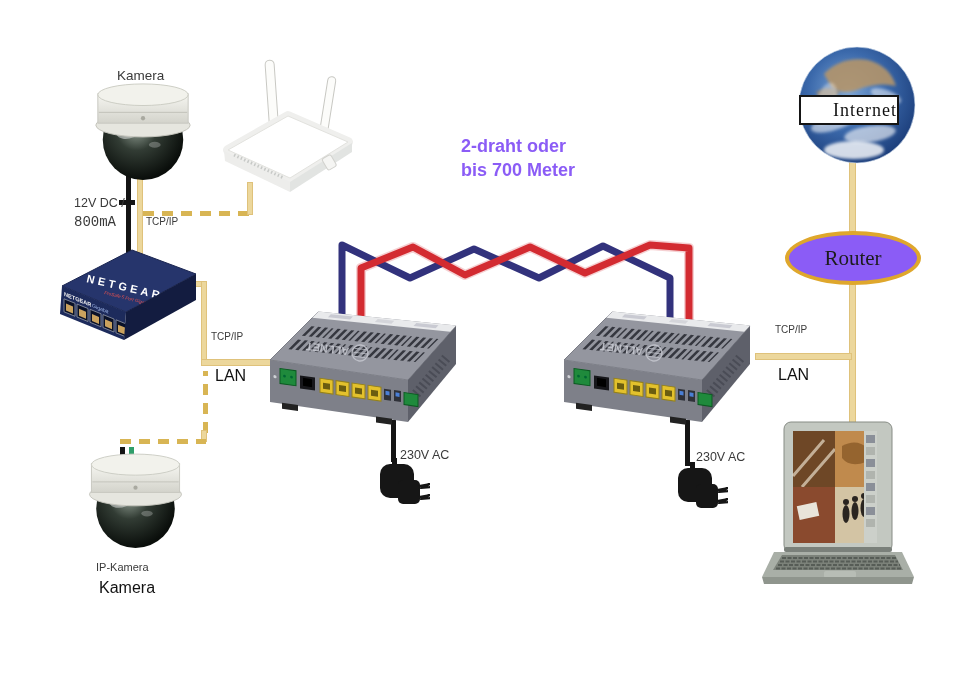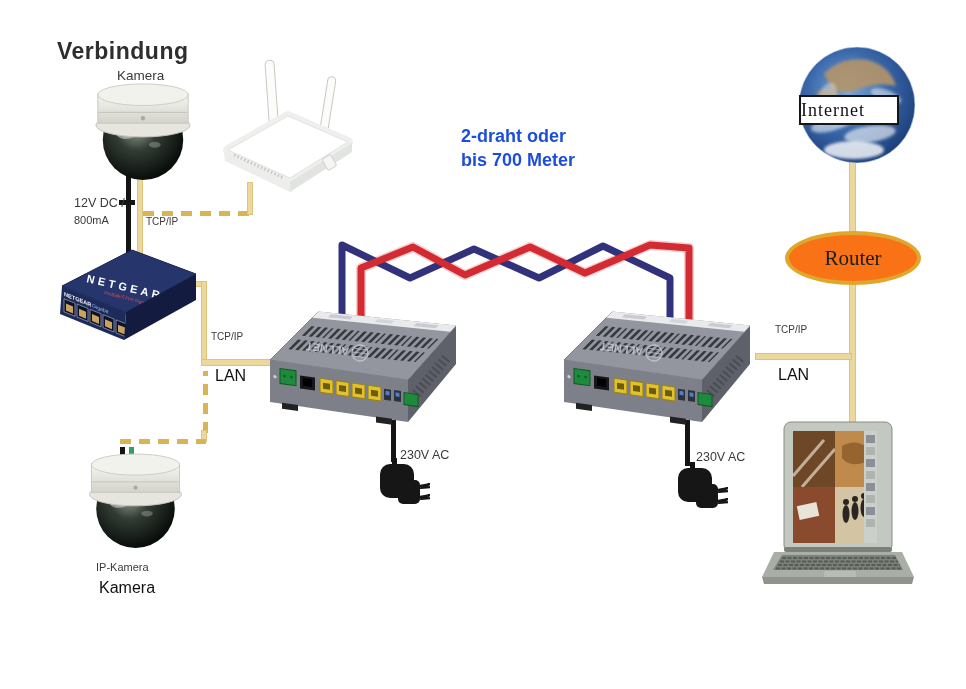--- a/index.html
+++ b/index.html
@@ -4,33 +4,33 @@
 <style>
   html,body{margin:0;padding:0;background:#fff;}
   #stage{position:relative;width:966px;height:689px;background:#ffffff;overflow:hidden;
          font-family:"Liberation Sans","DejaVu Sans",sans-serif;}
   .abs{position:absolute;}
   .lbl{position:absolute;white-space:nowrap;color:#3a3a3a;font-size:10px;}
   .lbl.bold{font-weight:normal;color:#111;font-size:16px;}
   .title{position:absolute;left:57px;top:38px;font-size:23px;font-weight:bold;color:#2e2e2e;letter-spacing:.5px;}
   .rednote{position:absolute;font-weight:bold;color:#c9252b;white-space:nowrap;}
   .rednote.big{left:417px;top:47px;font-size:20px;}
-  .rednote.block{left:461px;top:124px;font-size:18px;line-height:24px;color:#1d4ed8;}
+  .rednote.block{left:461px;top:134px;font-size:18px;line-height:24px;color:#8b5cf6;}
   
   .yline{position:absolute;background:#ecd79c;box-shadow:inset 0 0 0 1px #dfc27b;}
   
   .ydash-h{position:absolute;height:5px;background:repeating-linear-gradient(90deg,#d8b554 0 11px,rgba(0,0,0,0) 11px 19px);}
   .ydash-v{position:absolute;width:5px;background:repeating-linear-gradient(0deg,#d8b554 0 11px,rgba(0,0,0,0) 11px 19px);}
   .blackline{position:absolute;background:#141414;}
   .greenline{position:absolute;background:#2f9e6a;}
   .router-ellipse{position:absolute;left:785px;top:231px;width:128px;height:46px;border-radius:50%;
-      background:#f97316;border:4px solid #dfa72c;display:flex;align-items:center;justify-content:center;
+      background:#8b5cf6;border:4px solid #dfa72c;display:flex;align-items:center;justify-content:center;
       font-family:"Liberation Serif","DejaVu Serif",serif;font-size:21px;color:#1c1c1c;}
   .inet-box{position:absolute;left:799px;top:95px;width:96px;height:26px;background:#fff;border:2px solid #151515;
-      display:flex;align-items:center;justify-content:flex-start;font-family:"Liberation Serif","DejaVu Serif",serif;
+      display:flex;align-items:center;justify-content:flex-end;font-family:"Liberation Serif","DejaVu Serif",serif;
       font-size:18px;color:#111;letter-spacing:1px;}
 </style>
 </head>
 <body>
 
 <div id="stage">
 
   <div class="blackline" style="left:126px;top:176px;width:5px;height:80px;"></div>
   <div class="blackline" style="left:119px;top:200px;width:16px;height:5px;"></div>
 
@@ -326,24 +326,23 @@
         <line x1="22" y1="152.5" x2="148" y2="152.5"></line>
     </g>
     <rect x="70" y="155" width="32" height="7" rx="2" fill="#b7bdb5"></rect>
     <path d="M8,161 L160,161 L158,168 L10,168 Z" fill="#8f958d"></path>
   </svg>
 
   <svg class="abs" style="left:78px;top:446px;" width="115" height="112" viewBox="0 0 120 108">
     <use href="#domecam"></use>
   </svg>
 
-  <div class="title">Verbindung</div>
   <div class="lbl" style="left:117px;top:68px;font-size:13.5px;">Kamera</div>
   <div class="lbl" style="left:74px;top:196px;font-size:12.5px;">12V DC /</div>
-  <div class="lbl" style="left:74px;top:214px;font-size:11px;">800mA</div>
+  <div class="lbl" style="left:74px;top:214px;font-size:14px;font-family:Liberation Mono, monospace;">800mA</div>
   <div class="lbl" style="left:146px;top:216px;">TCP/IP</div>
   <div class="lbl" style="left:211px;top:331px;">TCP/IP</div>
   <div class="lbl bold" style="left:215px;top:367px;">LAN</div>
   <div class="lbl" style="left:775px;top:324px;">TCP/IP</div>
   <div class="lbl bold" style="left:778px;top:366px;">LAN</div>
   <div class="lbl" style="left:400px;top:448px;font-size:12.5px;">230V AC</div>
   <div class="lbl" style="left:696px;top:450px;font-size:12.5px;">230V AC</div>
   <div class="lbl" style="left:96px;top:561px;font-size:11px;">IP-Kamera</div>
   <div class="lbl bold" style="left:99px;top:579px;">Kamera</div>
 

